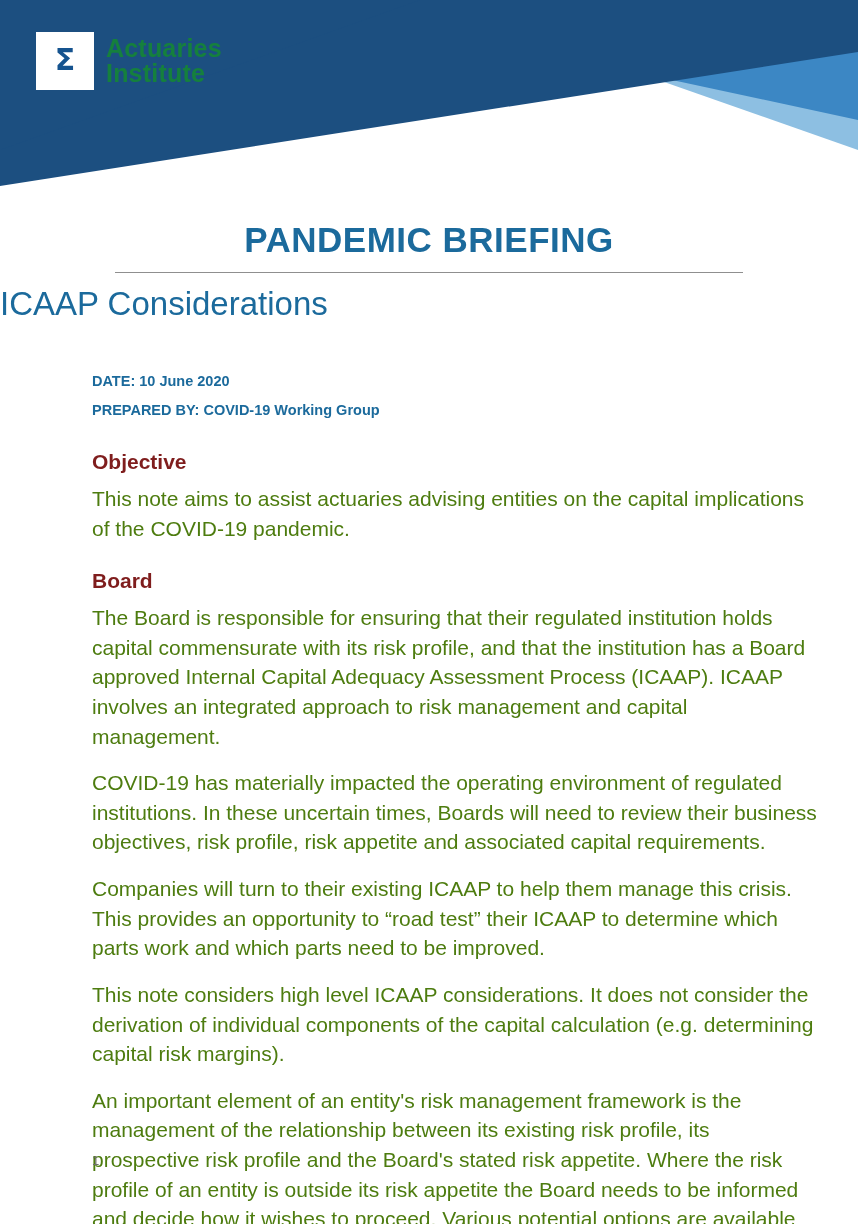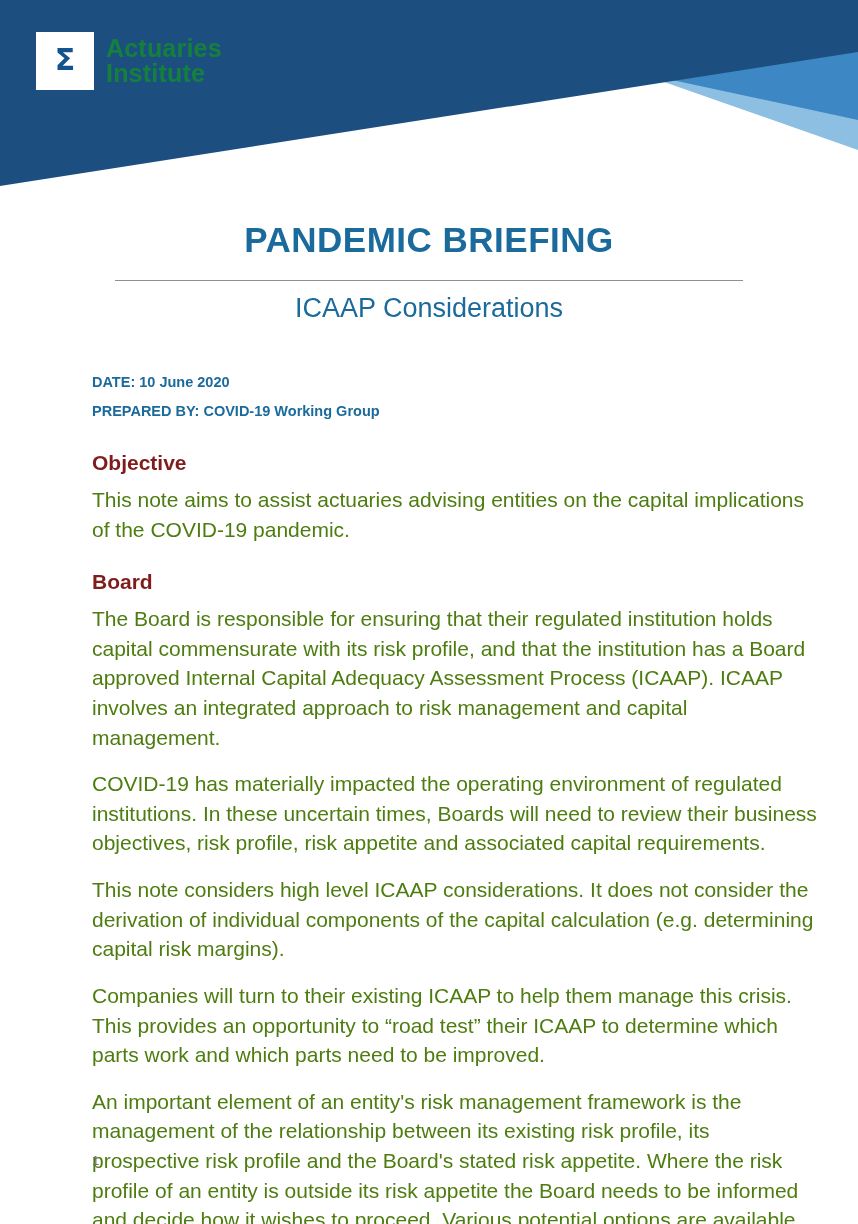--- a/index.html
+++ b/index.html
@@ -67,31 +67,30 @@
   }
 
   
   .doc-title {
     text-align: center;
     color: #1b6a9c;
     font-size: 35px;
     font-weight: 700;
     letter-spacing: 0.5px;
     margin: 30px 0 0 0;
-    padding-bottom: 20px;
+    padding-bottom: 12px;
     border-bottom: 1.5px solid #8f8f8f;
     width: 628px;
     margin-left: auto;
     margin-right: auto;
     box-sizing: border-box;
   }
   .doc-subtitle {
-    text-align: center;
     color: #1b6a9c;
-    font-size: 27px;
+    font-size: 33px;
     font-weight: 400;
     margin: 12px 0 0 0;
   }
 
   
   .content {
     padding: 0 40px 0 92px;
     box-sizing: border-box;
   }
   .meta-block {
@@ -193,22 +192,22 @@
 
   <section>
     <h2 class="section">Objective</h2>
     <p class="body">This note aims to assist actuaries advising entities on the capital implications of the COVID-19 pandemic.</p>
   </section>
 
   <section>
     <h2 class="section scope">Board</h2>
     <p class="body">The Board is responsible for ensuring that their regulated institution holds capital commensurate with its risk profile, and that the institution has a Board approved Internal Capital Adequacy Assessment Process (ICAAP). ICAAP involves an integrated approach to risk management and capital management.</p>
     <p class="body">COVID-19 has materially impacted the operating environment of regulated institutions. In these uncertain times, Boards will need to review their business objectives, risk profile, risk appetite and associated capital requirements.</p>
+    <p class="body">Companies will turn to their existing ICAAP to help them manage this crisis. This provides an opportunity to “road test” their ICAAP to determine which parts work and which parts need to be improved.</p>
     <p class="body">This note considers high level ICAAP considerations. It does not consider the derivation of individual components of the capital calculation (e.g. determining capital risk margins).</p>
-    <p class="body">Companies will turn to their existing ICAAP to help them manage this crisis. This provides an opportunity to “road test” their ICAAP to determine which parts work and which parts need to be improved.</p>
     <p class="body tight">An important element of an entity's risk management framework is the management of the relationship between its existing risk profile, its prospective risk profile and the Board's stated risk appetite. Where the risk profile of an entity is outside its risk appetite the Board needs to be informed and decide how it wishes to proceed. Various potential options are available including:</p>
 
     <ol class="alpha">
       <li>
         <span class="marker">a)</span>
       </li>
     </ol>
   </section>
 
 </div>

